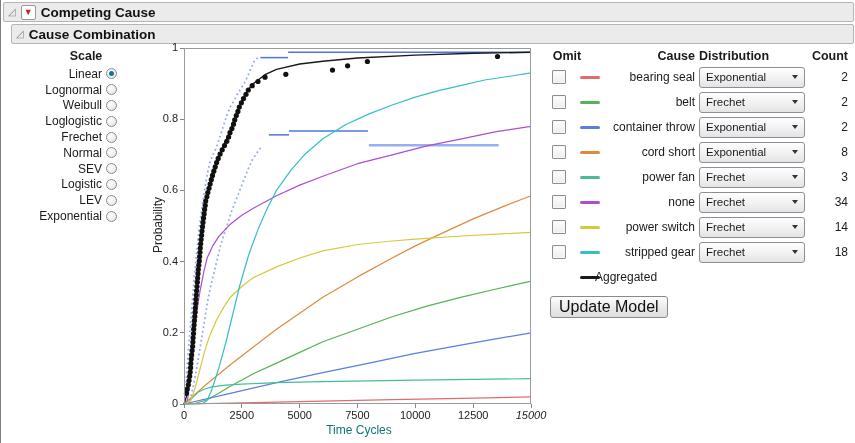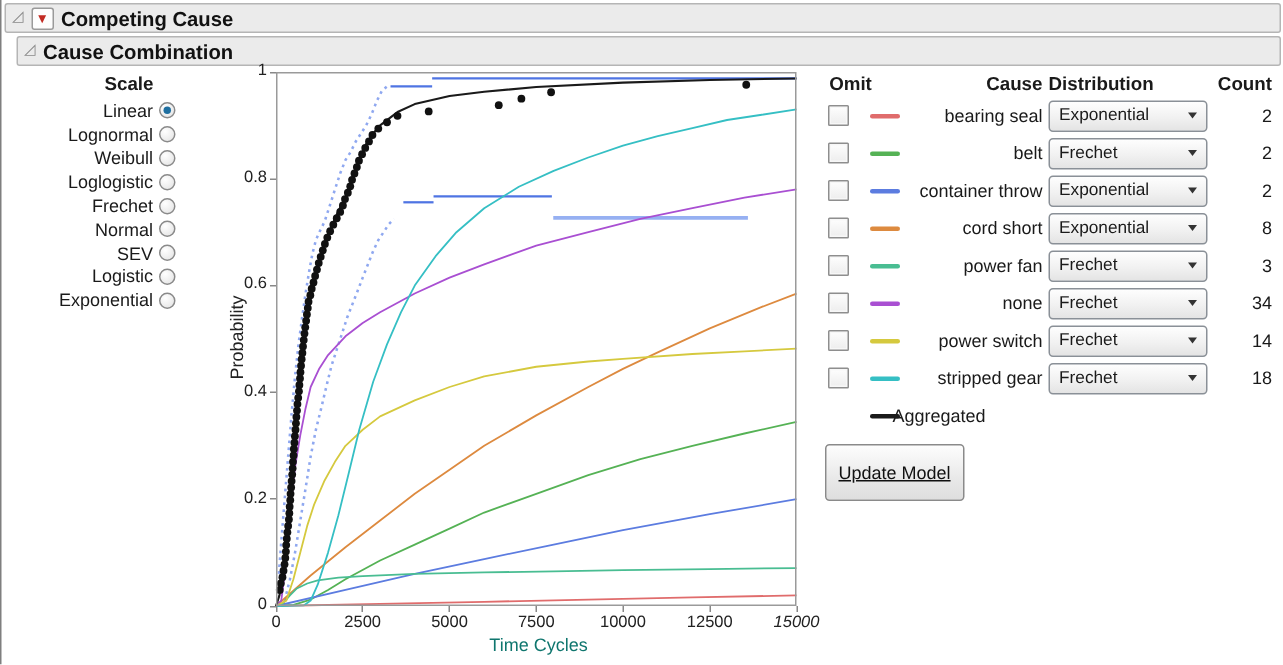--- a/index.html
+++ b/index.html
@@ -53,24 +53,24 @@
   .dropdown{
     position:absolute;width:106px;height:21px;border:1px solid #8a9097;border-radius:3px;
     background:linear-gradient(#fefefe,#f1f1f1 55%,#e4e4e4);
     display:flex;align-items:center;padding:0 6px;font-size:11.5px;
   }
   .dd-arrow{
     margin-left:auto;width:0;height:0;border-left:3.5px solid transparent;
     border-right:3.5px solid transparent;border-top:4px solid #333;
   }
   .update-btn{
-    position:absolute;left:549px;top:296px;height:38px;padding:0 8px;
-    border:1px solid #8a8a8a;border-radius:3px;font-size:12px;
+    position:absolute;left:549px;top:296px;height:22px;padding:0 8px;
+    border:1px solid #8a8a8a;border-radius:3px;font-size:16px;
     background:linear-gradient(#fdfdfd,#e9e9e9 60%,#dedede);
-    display:flex;align-items:center;color:#111;text-decoration:underline;
+    display:flex;align-items:center;color:#111;
   }
 </style>
 </head>
 <body>
 
 <div class="stage">
 
   <div class="outline-bar" style="left:2px;top:2px;width:851px;">
     <span class="disc-tri">◿</span>
     <span class="red-tri-btn">▼</span>
@@ -108,20 +108,24 @@
       <div class="scale-row">
         <span class="scale-label">Normal</span>
         <span class="radio"></span>
       </div>
       <div class="scale-row">
         <span class="scale-label">SEV</span>
         <span class="radio"></span>
       </div>
       <div class="scale-row">
         <span class="scale-label">Logistic</span>
+        <span class="radio"></span>
+      </div>
+      <div class="scale-row">
+        <span class="scale-label">LEV</span>
         <span class="radio"></span>
       </div>
       <div class="scale-row">
         <span class="scale-label">Exponential</span>
         <span class="radio"></span>
       </div>
     </div>
 
   <div class="y-axis-title">Probability</div>
   <div class="x-axis-title">Time Cycles</div>

